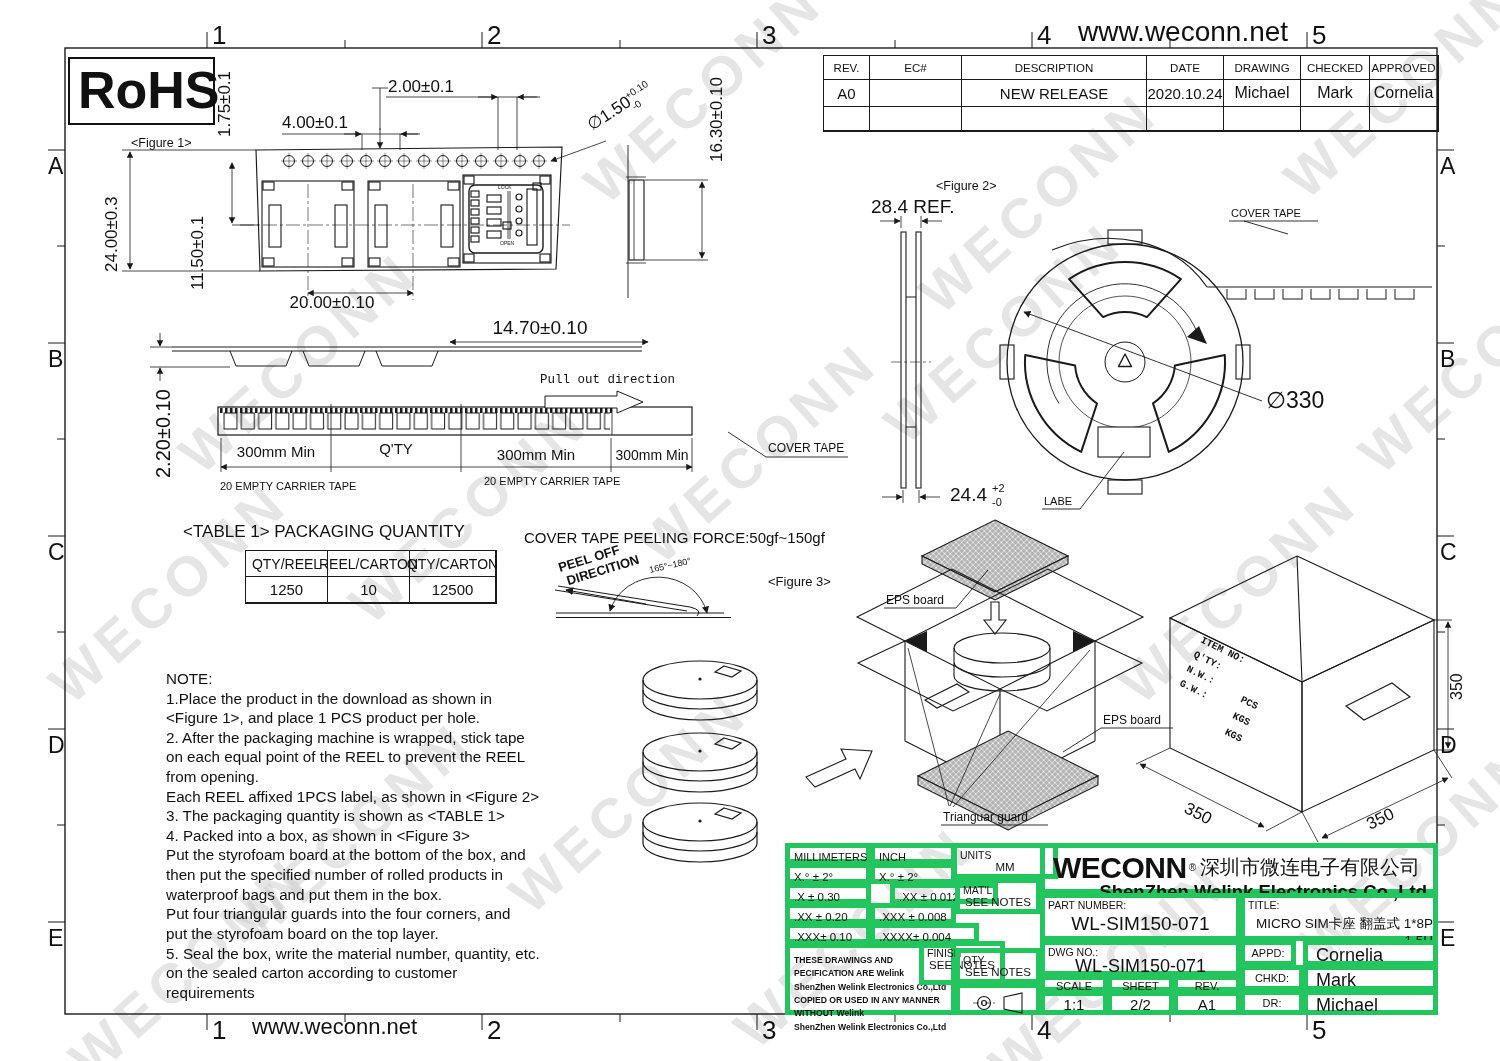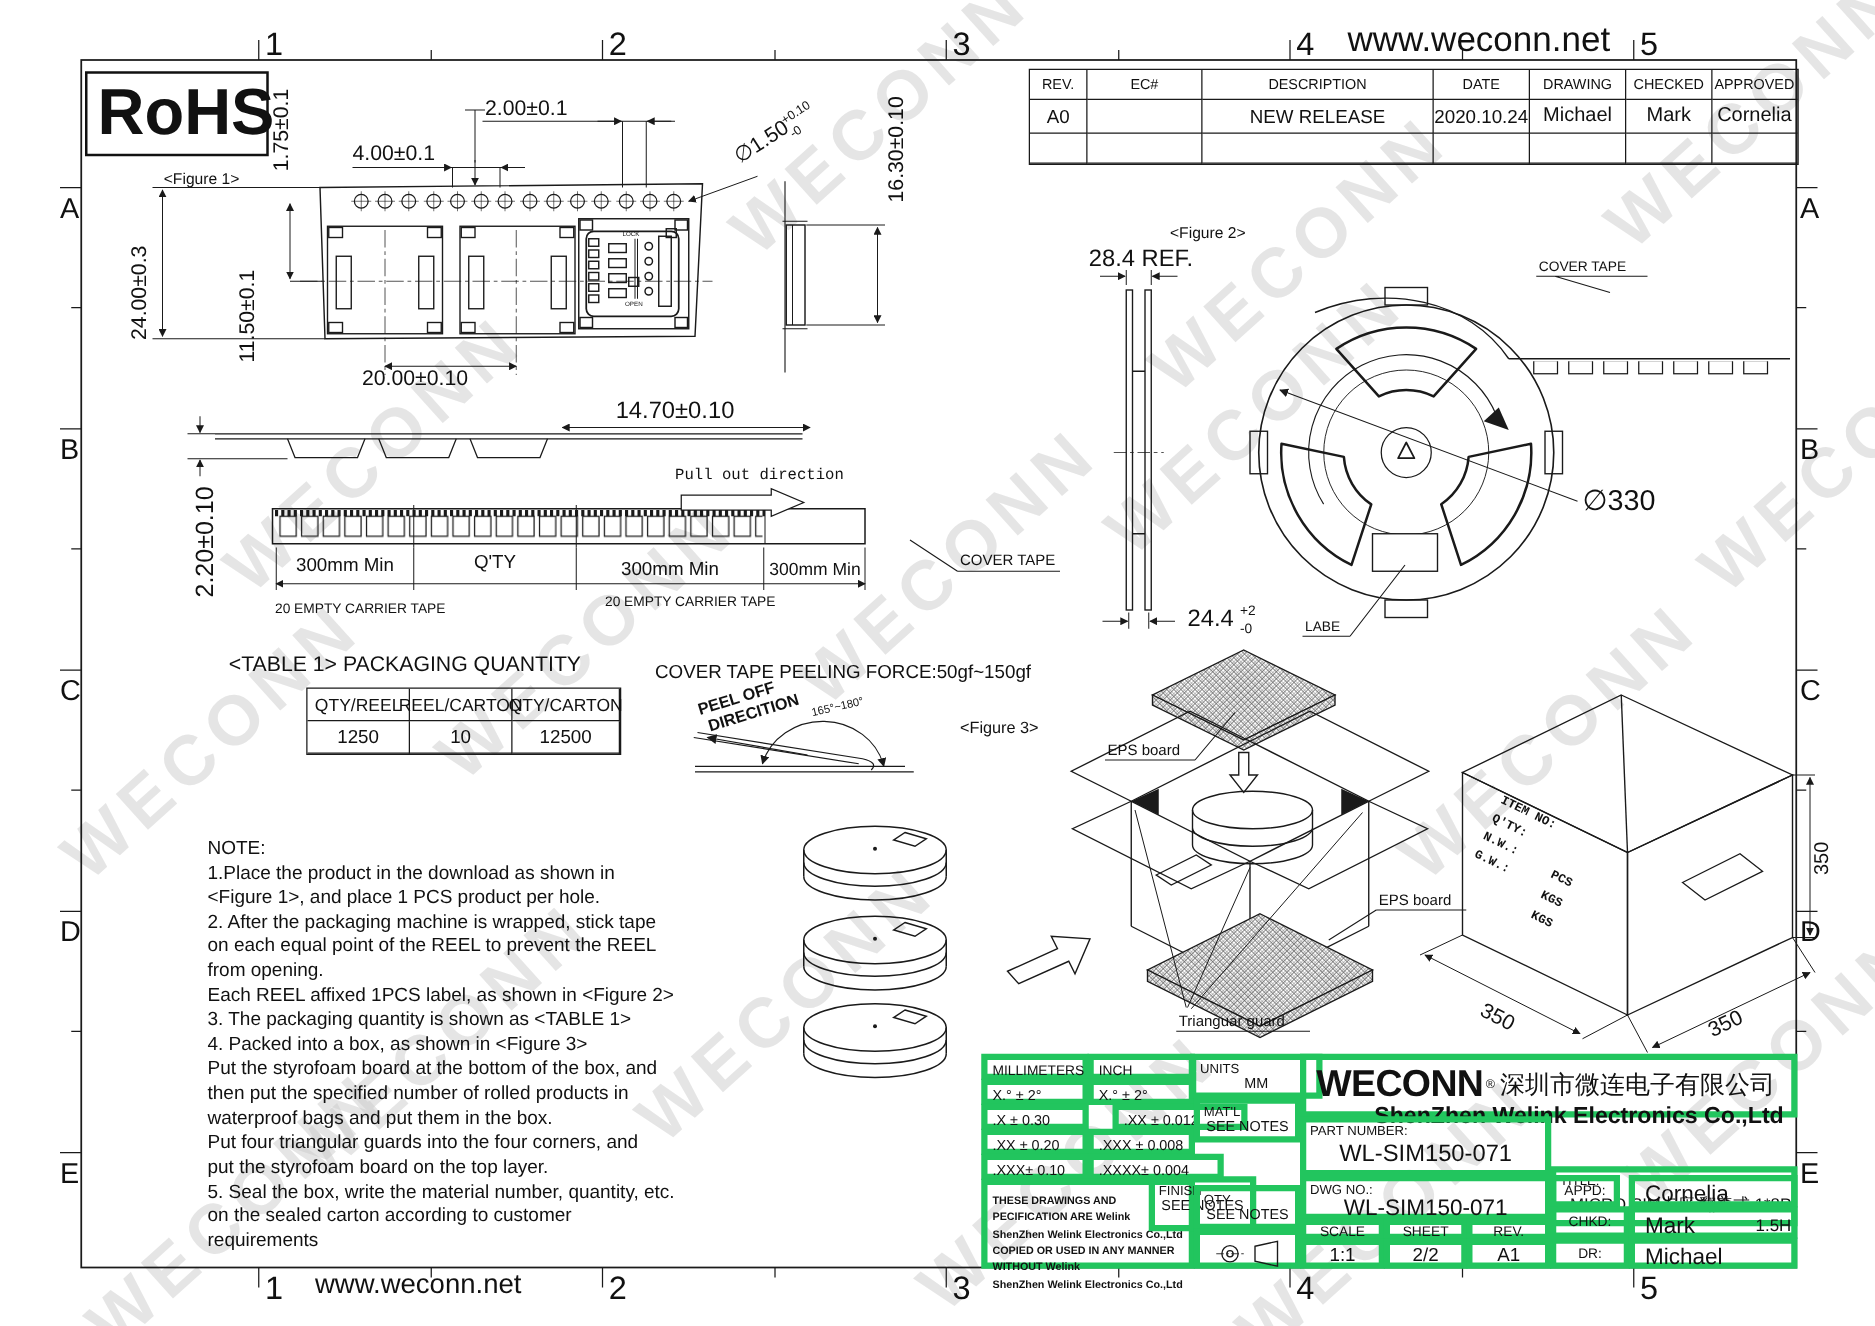--- a/index.html
+++ b/index.html
@@ -483,21 +483,21 @@
       <span style="font-size:10px;margin:0 4px 12px 2px;">®</span>
       <span style="font-size:20px;margin-bottom:4px;">深圳市微连电子有限公司</span>
     </div>
     <div style="font-size:18.5px;font-weight:bold;margin:-4px 6px 0 0;text-align:right;">ShenZhen Welink Electronics Co.,Ltd</div>
   </div>
 
   <div class="cell" style="left:1040px;top:893px;width:201px;height:48px;">
     <div class="lblsm">PART NUMBER:</div>
     <div style="font-size:19px;text-align:center;margin-top:2px;">WL-SIM150-071</div>
   </div>
-  <div class="cell" style="left:1240px;top:893px;width:198px;height:48px;margin-top:40px;">
+  <div class="cell" style="left:1240px;top:893px;width:198px;height:48px;">
     <div class="lblsm">TITLE:</div>
     <div style="font-size:13.5px;text-align:right;margin-top:4px;">MICRO SIM卡座 翻盖式 1*8P 1.5H</div>
   </div>
   <div class="cell" style="left:1040px;top:940px;width:201px;height:36px;">
     <div class="lblsm">DWG NO.:</div>
     <div style="font-size:18px;text-align:center;margin-top:-2px;">WL-SIM150-071</div>
   </div>
   <div class="cell" style="left:1040px;top:975px;width:68px;height:17px;font-size:11px;text-align:center;">SCALE</div>
   <div class="cell" style="left:1107px;top:975px;width:67px;height:17px;font-size:11px;text-align:center;">SHEET</div>
   <div class="cell" style="left:1173px;top:975px;width:68px;height:17px;font-size:11px;text-align:center;">REV.</div>

